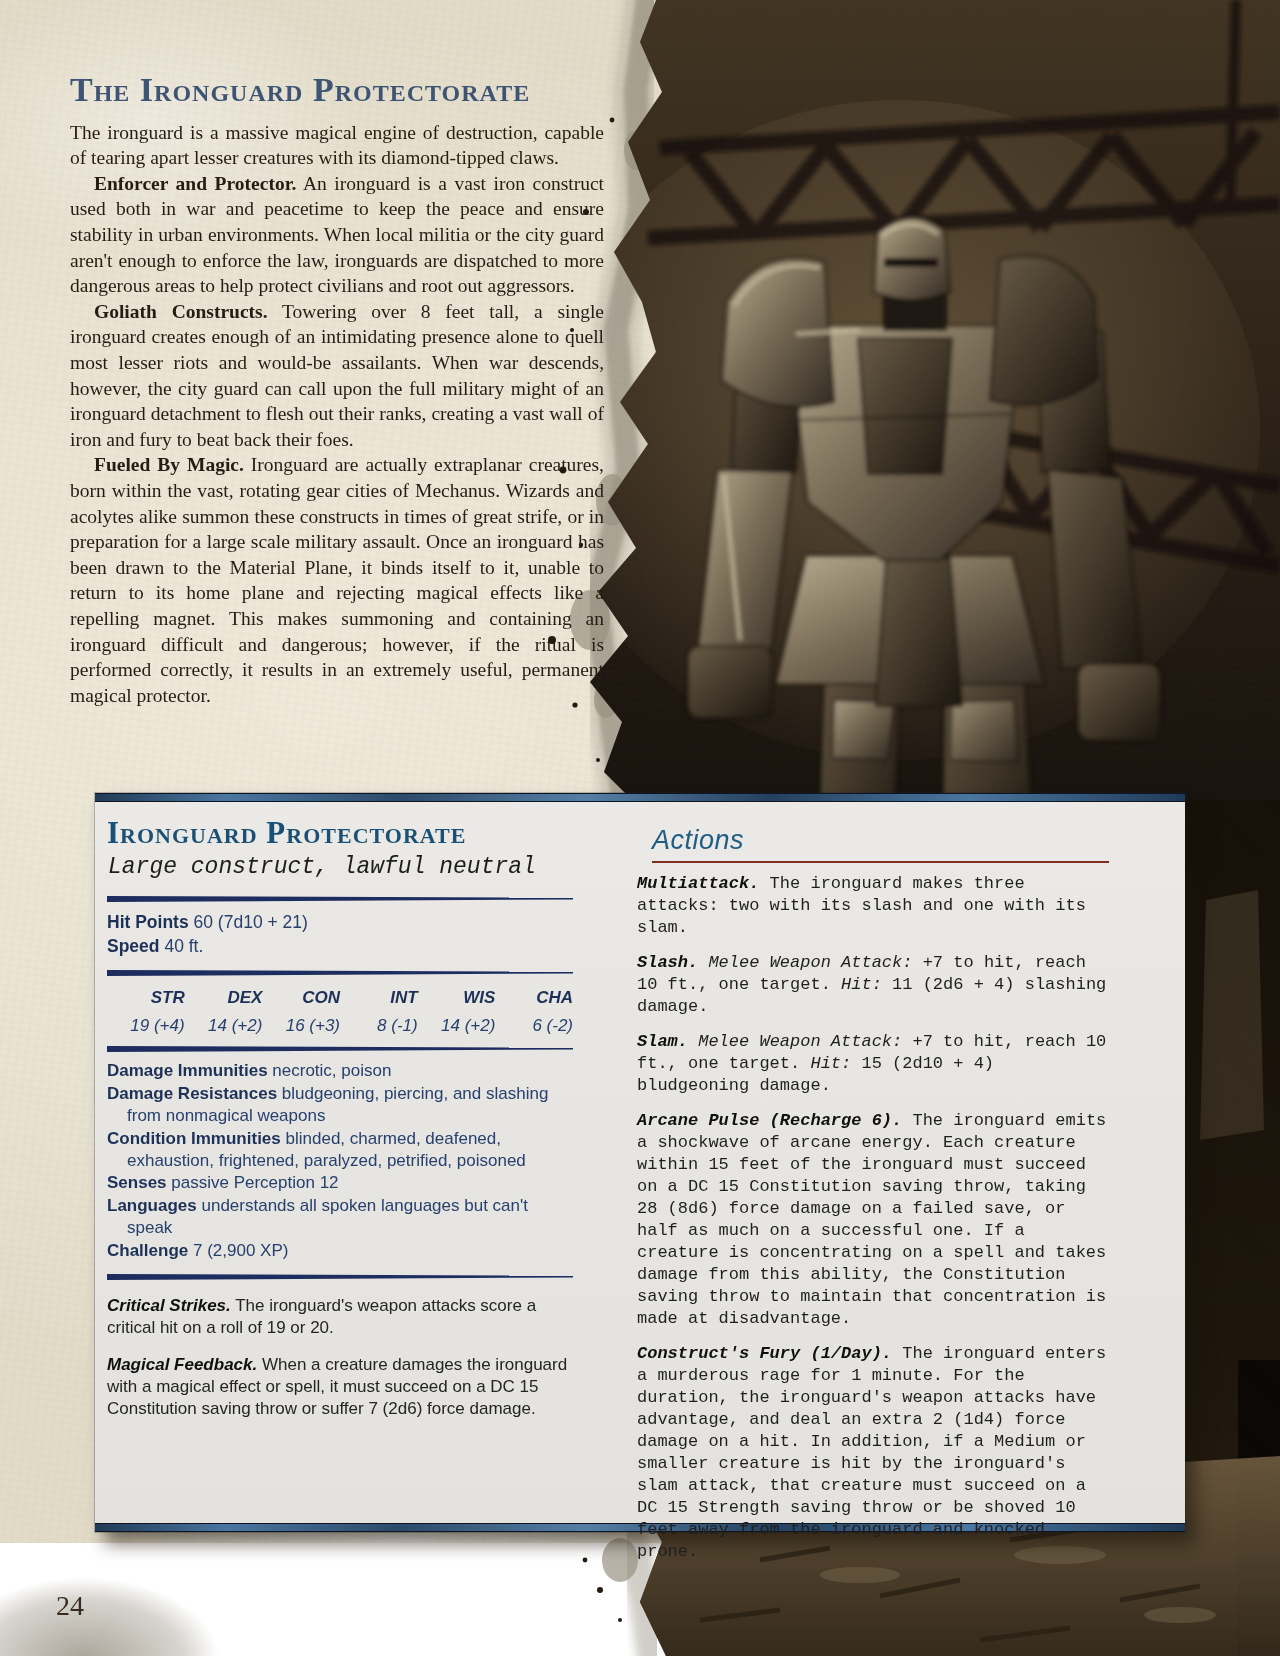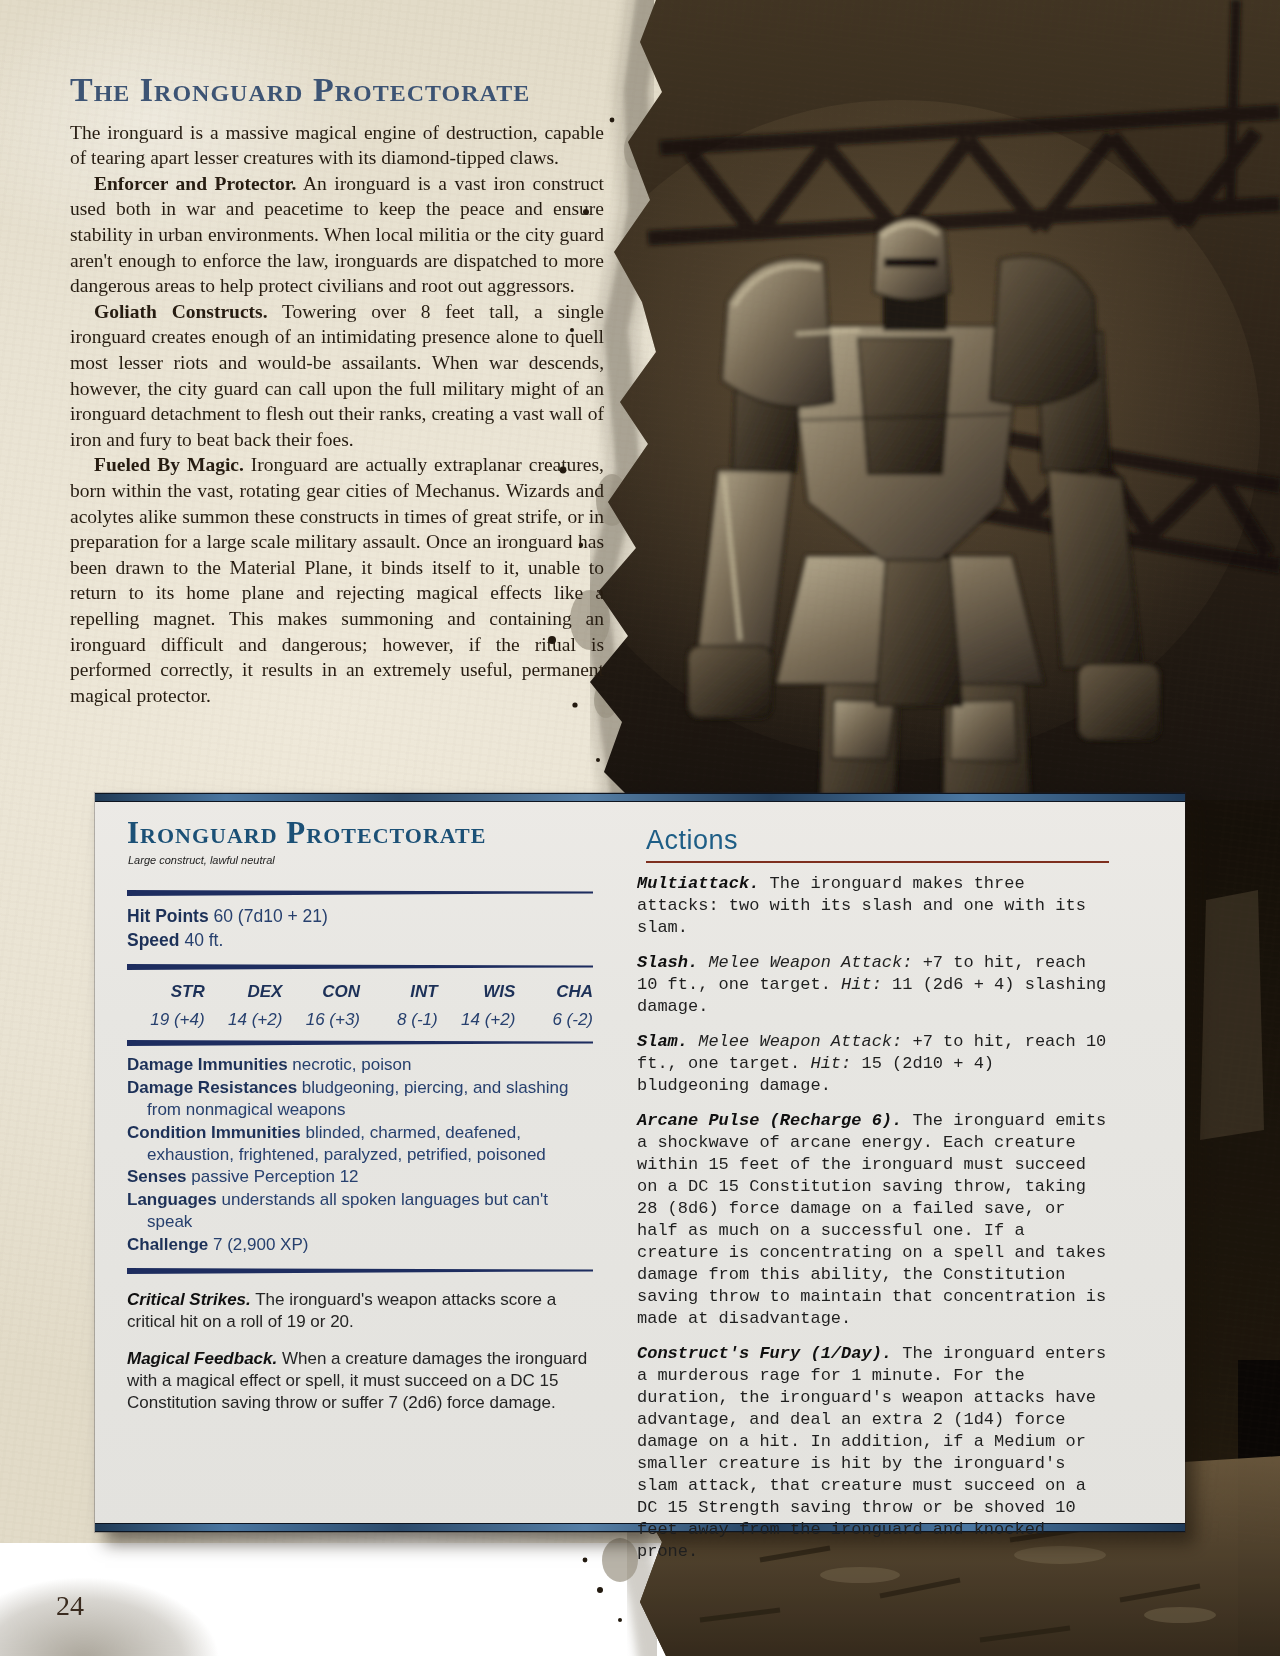--- a/index.html
+++ b/index.html
@@ -55,40 +55,40 @@
     font-family:"Liberation Sans", sans-serif;
   }
   .blue-bar{
     position:absolute;left:0;width:100%;height:9px;
     background:linear-gradient(90deg,#203a55 0%,#4a76a0 12%,#2c4a6a 28%,#567fa6 45%,#24405e 62%,#4a76a0 80%,#1f3a58 100%);
     border-top:1px solid #0e1520;border-bottom:1px solid #0e1520;box-sizing:border-box;
   }
   .blue-bar.top{top:0;}
   .blue-bar.bottom{bottom:0;}
   .sb-col{position:absolute;}
-  .sb-left{left:32px;top:24px;width:466px;}
+  .sb-left{left:12px;top:24px;width:466px;}
   .sb-right{left:542px;top:32px;width:472px;}
   .sb-title{
     margin:0;font-family:"Liberation Serif",serif;font-variant:small-caps;font-weight:700;
     font-size:31px;letter-spacing:1px;color:var(--block-title);line-height:1;
   }
-  .sb-meta{font-style:italic;font-size:11px;color:#1d1d1d;margin:6px 0 24px 1px;}
+  .sb-meta{font-style:italic;font-size:23px;color:#1d1d1d;margin:6px 0 16px 1px;font-family:Liberation Mono, monospace;}
   .taper{display:block;width:100%;height:6px;margin:6px 0 8px 0;}
   .attr{font-size:17.5px;line-height:1.38;color:var(--navy-val);}
   .attr b, .detail b{color:var(--navy);font-weight:bold;}
   .abilities{display:flex;width:100%;margin:12px 0 10px 0;text-align:right;font-style:italic;}
   .abilities .cell{flex:1;}
   .abilities .ab-label{font-weight:bold;font-size:17px;color:var(--navy);}
   .abilities .ab-score{font-size:17px;color:var(--navy-val);margin-top:8px;}
   .detail{font-size:17px;line-height:1.32;color:var(--navy-val);padding-left:20px;text-indent:-20px;}
   .trait{font-size:17px;line-height:22px;color:#242424;margin-top:15px;}
   .t-name{font-weight:bold;font-style:italic;color:#101010;}
   .sb-right h3{
-    margin:0 0 10px 9px;font-weight:400;font-size:27px;color:var(--action-blue);
-    padding-bottom:5px;border-bottom:2px solid var(--action-rule);letter-spacing:.5px;
+    margin:0 0 10px 15px;font-weight:400;font-size:27px;color:var(--action-blue);
+    padding-bottom:5px;border-bottom:2px solid var(--action-rule);letter-spacing:.5px;font-style:italic;
   }
   .action{font-size:17px;line-height:22px;color:#1f1f1f;margin-bottom:13px;font-family:Liberation Mono, monospace;}
   .it{font-style:italic;}
   
   .page-number{
     position:absolute;left:56px;top:1590px;z-index:2;
     font-family:"Liberation Serif",serif;font-size:28px;color:var(--page-num);
   }
 </style>
 </head>

